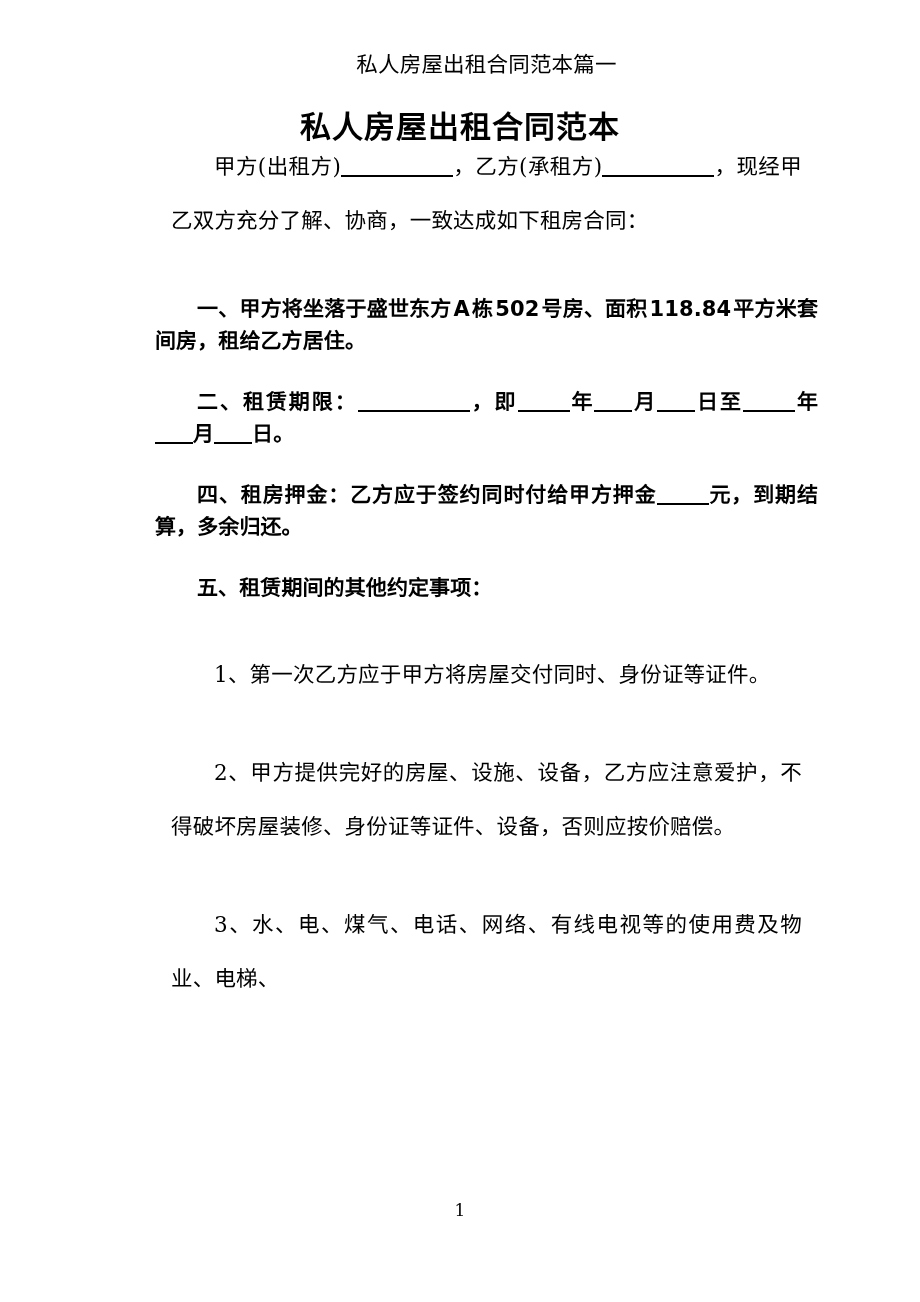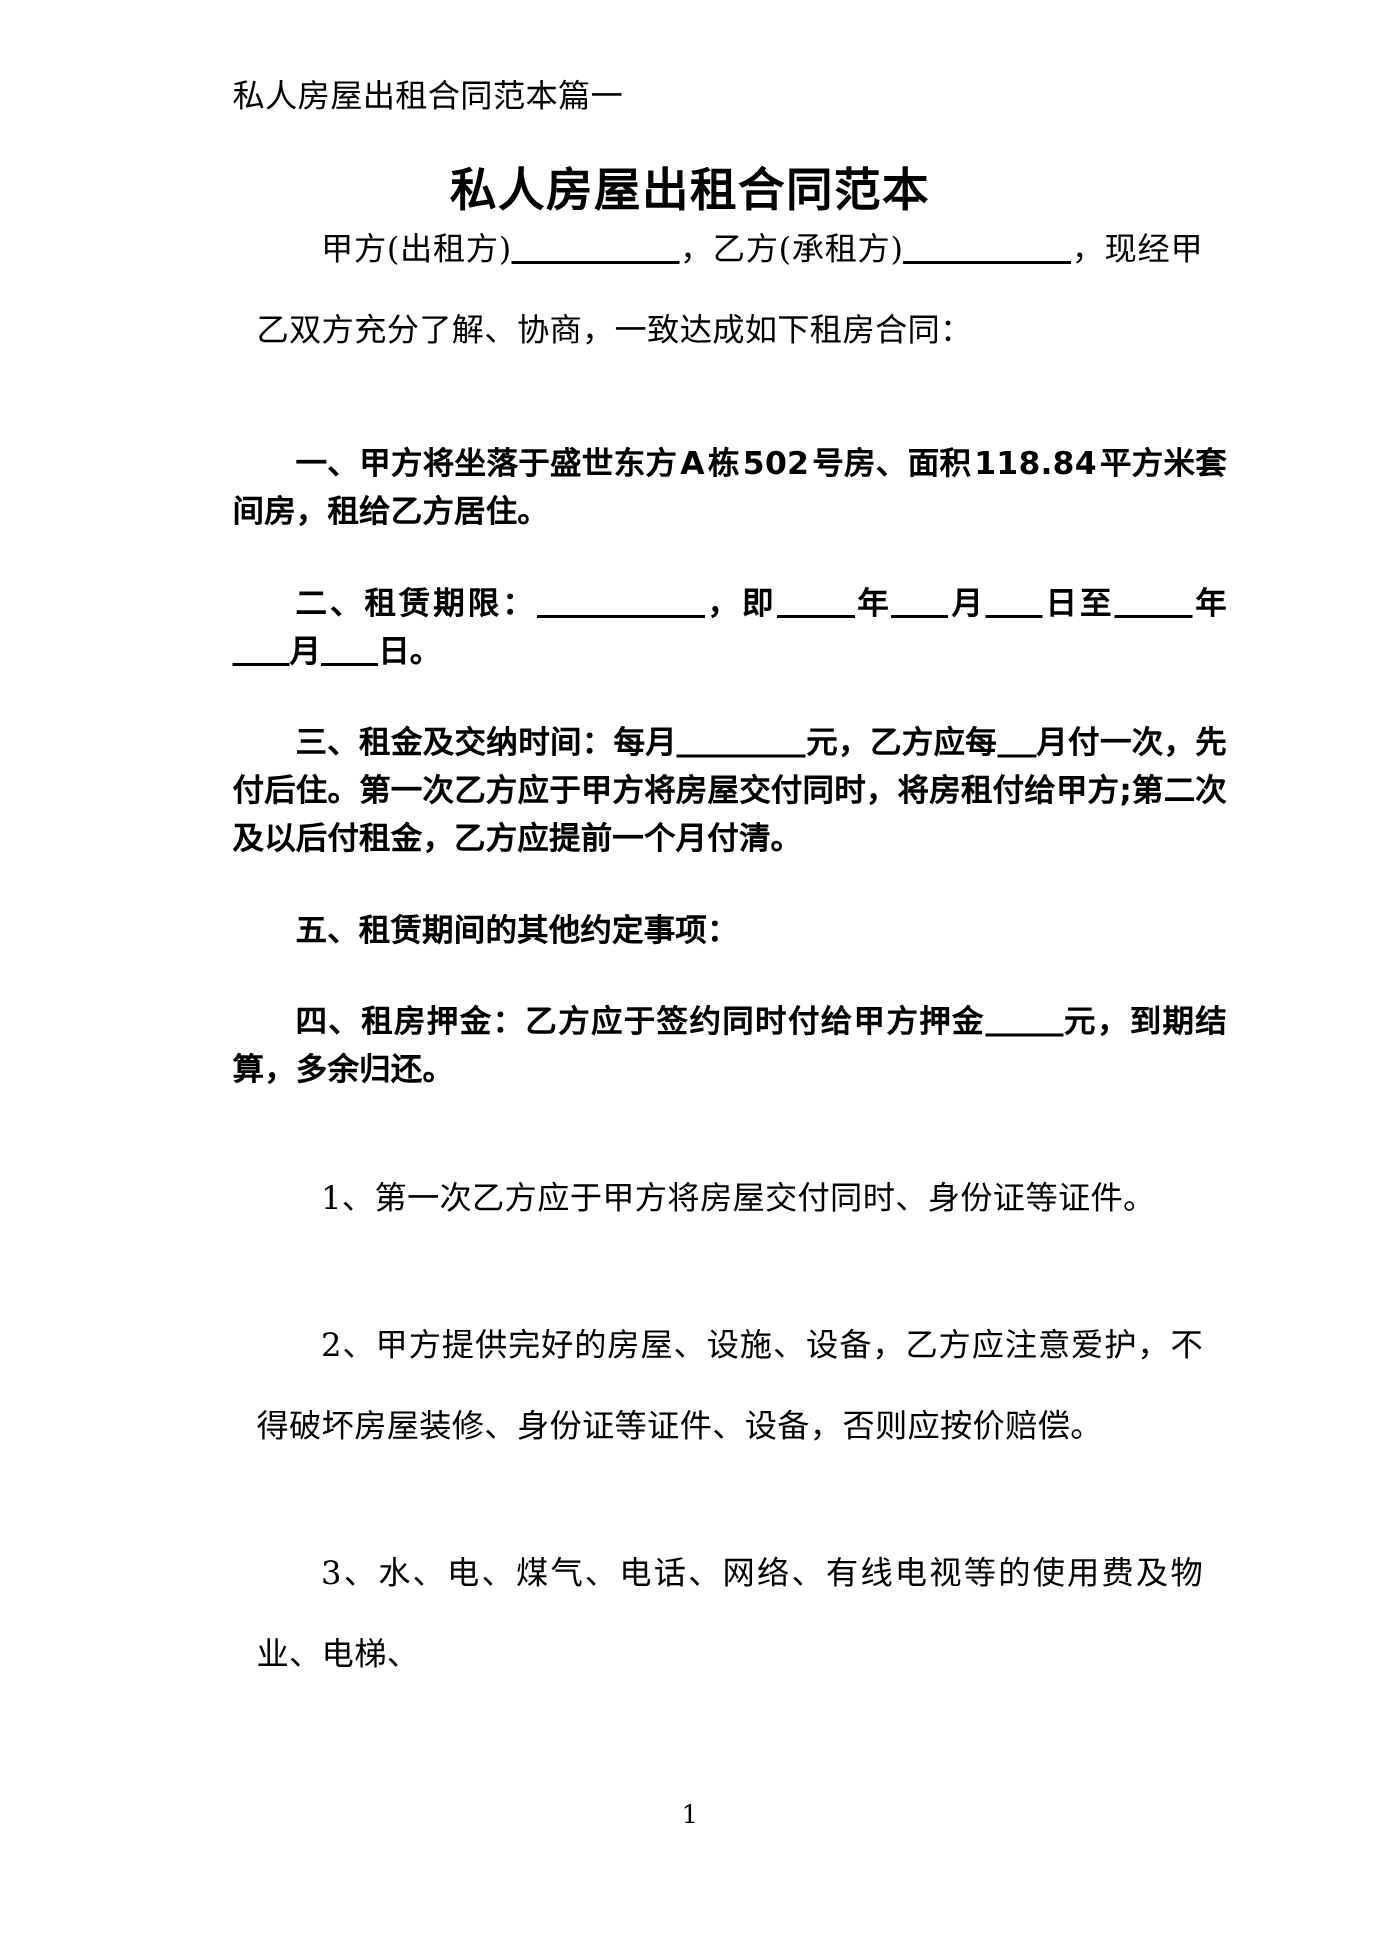--- a/index.html
+++ b/index.html
@@ -53,20 +53,21 @@
   .indent {
     text-indent: 2em;
   }
 
   .subtitle {
     font-size: 21.5px;
     line-height: 54px;
     margin: 0;
     padding-top: 38px;
     letter-spacing: 0.2px;
+    text-align: center;
   }
 
   .gap-lg { padding-top: 32px; }
   .gap-md { padding-top: 29px; }
   .gap-sm { padding-top: 28px; }
 
   
   .bold-clause {
     font-family: "DejaVu Sans", "Liberation Sans", sans-serif;
     font-weight: bold;
@@ -124,25 +125,24 @@
   <div class="content">
 
     <p class="subtitle">私人房屋出租合同范本篇一</p>
 
     <p class="para indent gap-lg"><span>甲方(出租方)</span><span class="blank b-xl"></span><span>，乙方(承租方)</span><span class="blank b-xl"></span><span>，现经甲乙双方充分了解、协商，一致达成如下租房合同：</span></p>
 
     <p class="bold-clause gap-md"><span>一、</span><span>甲方将坐落于盛世东方</span><span class="lat">A</span><span>栋</span><span class="lat">502</span><span>号房、面积</span><span class="lat">118.84</span><span>平方米套间房，租给乙方居住。</span></p>
 
     <p class="bold-clause gap-md"><span>二、</span><span>租赁期限：</span><span class="blank b-xl"></span><span>，即</span><span class="blank b-md"></span><span>年</span><span class="blank b-sm"></span><span>月</span><span class="blank b-sm"></span><span>日</span><span>至</span><span class="blank b-md"></span><span>年</span><span class="blank b-sm"></span><span>月</span><span class="blank b-sm"></span><span>日</span><span>。</span></p>
 
-    <p class="bold-clause gap-md"><span>三、</span><span>租金及交纳时间：每月</span><span class="blank b-lg"></span><span>元，乙方应每</span><span class="blank b-xs"></span><span>月付一次，先付后住。第一次乙方应于甲方将房屋交付同时，将房租付给甲方;第二次及以后付租金，乙方应提前一个月付清。</span></p>
+
+    <p class="bold-clause gap-md"><span>四、</span><span>租房押金：乙方应于签约同时付给甲方押金</span><span class="blank b-md"></span><span>元，到期结算，多余归还。</span></p>
 
     <p class="bold-clause gap-md"><span>五、</span><span>租赁期间的其他约定事项：</span></p>
-
-    <p class="bold-clause gap-md"><span>四、</span><span>租房押金：乙方应于签约同时付给甲方押金</span><span class="blank b-md"></span><span>元，到期结算，多余归还。</span></p>
 
     <p class="para indent gap-sm"><span>1、</span><span>第一次乙方应于甲方将房屋交付同时、身份证等证件。</span></p>
 
     <p class="para indent gap-sm"><span>2、</span><span>甲方提供完好的房屋、设施、设备，乙方应注意爱护，不得破坏房屋装修、身份证等证件、设备，否则应按价赔偿。</span></p>
 
     <p class="para indent gap-sm"><span>3、</span><span>水、电、煤气、电话、网络、有线电视等的使用费及物业、电梯、</span></p>
 
   </div>
 
   <div class="page-number">1</div>

